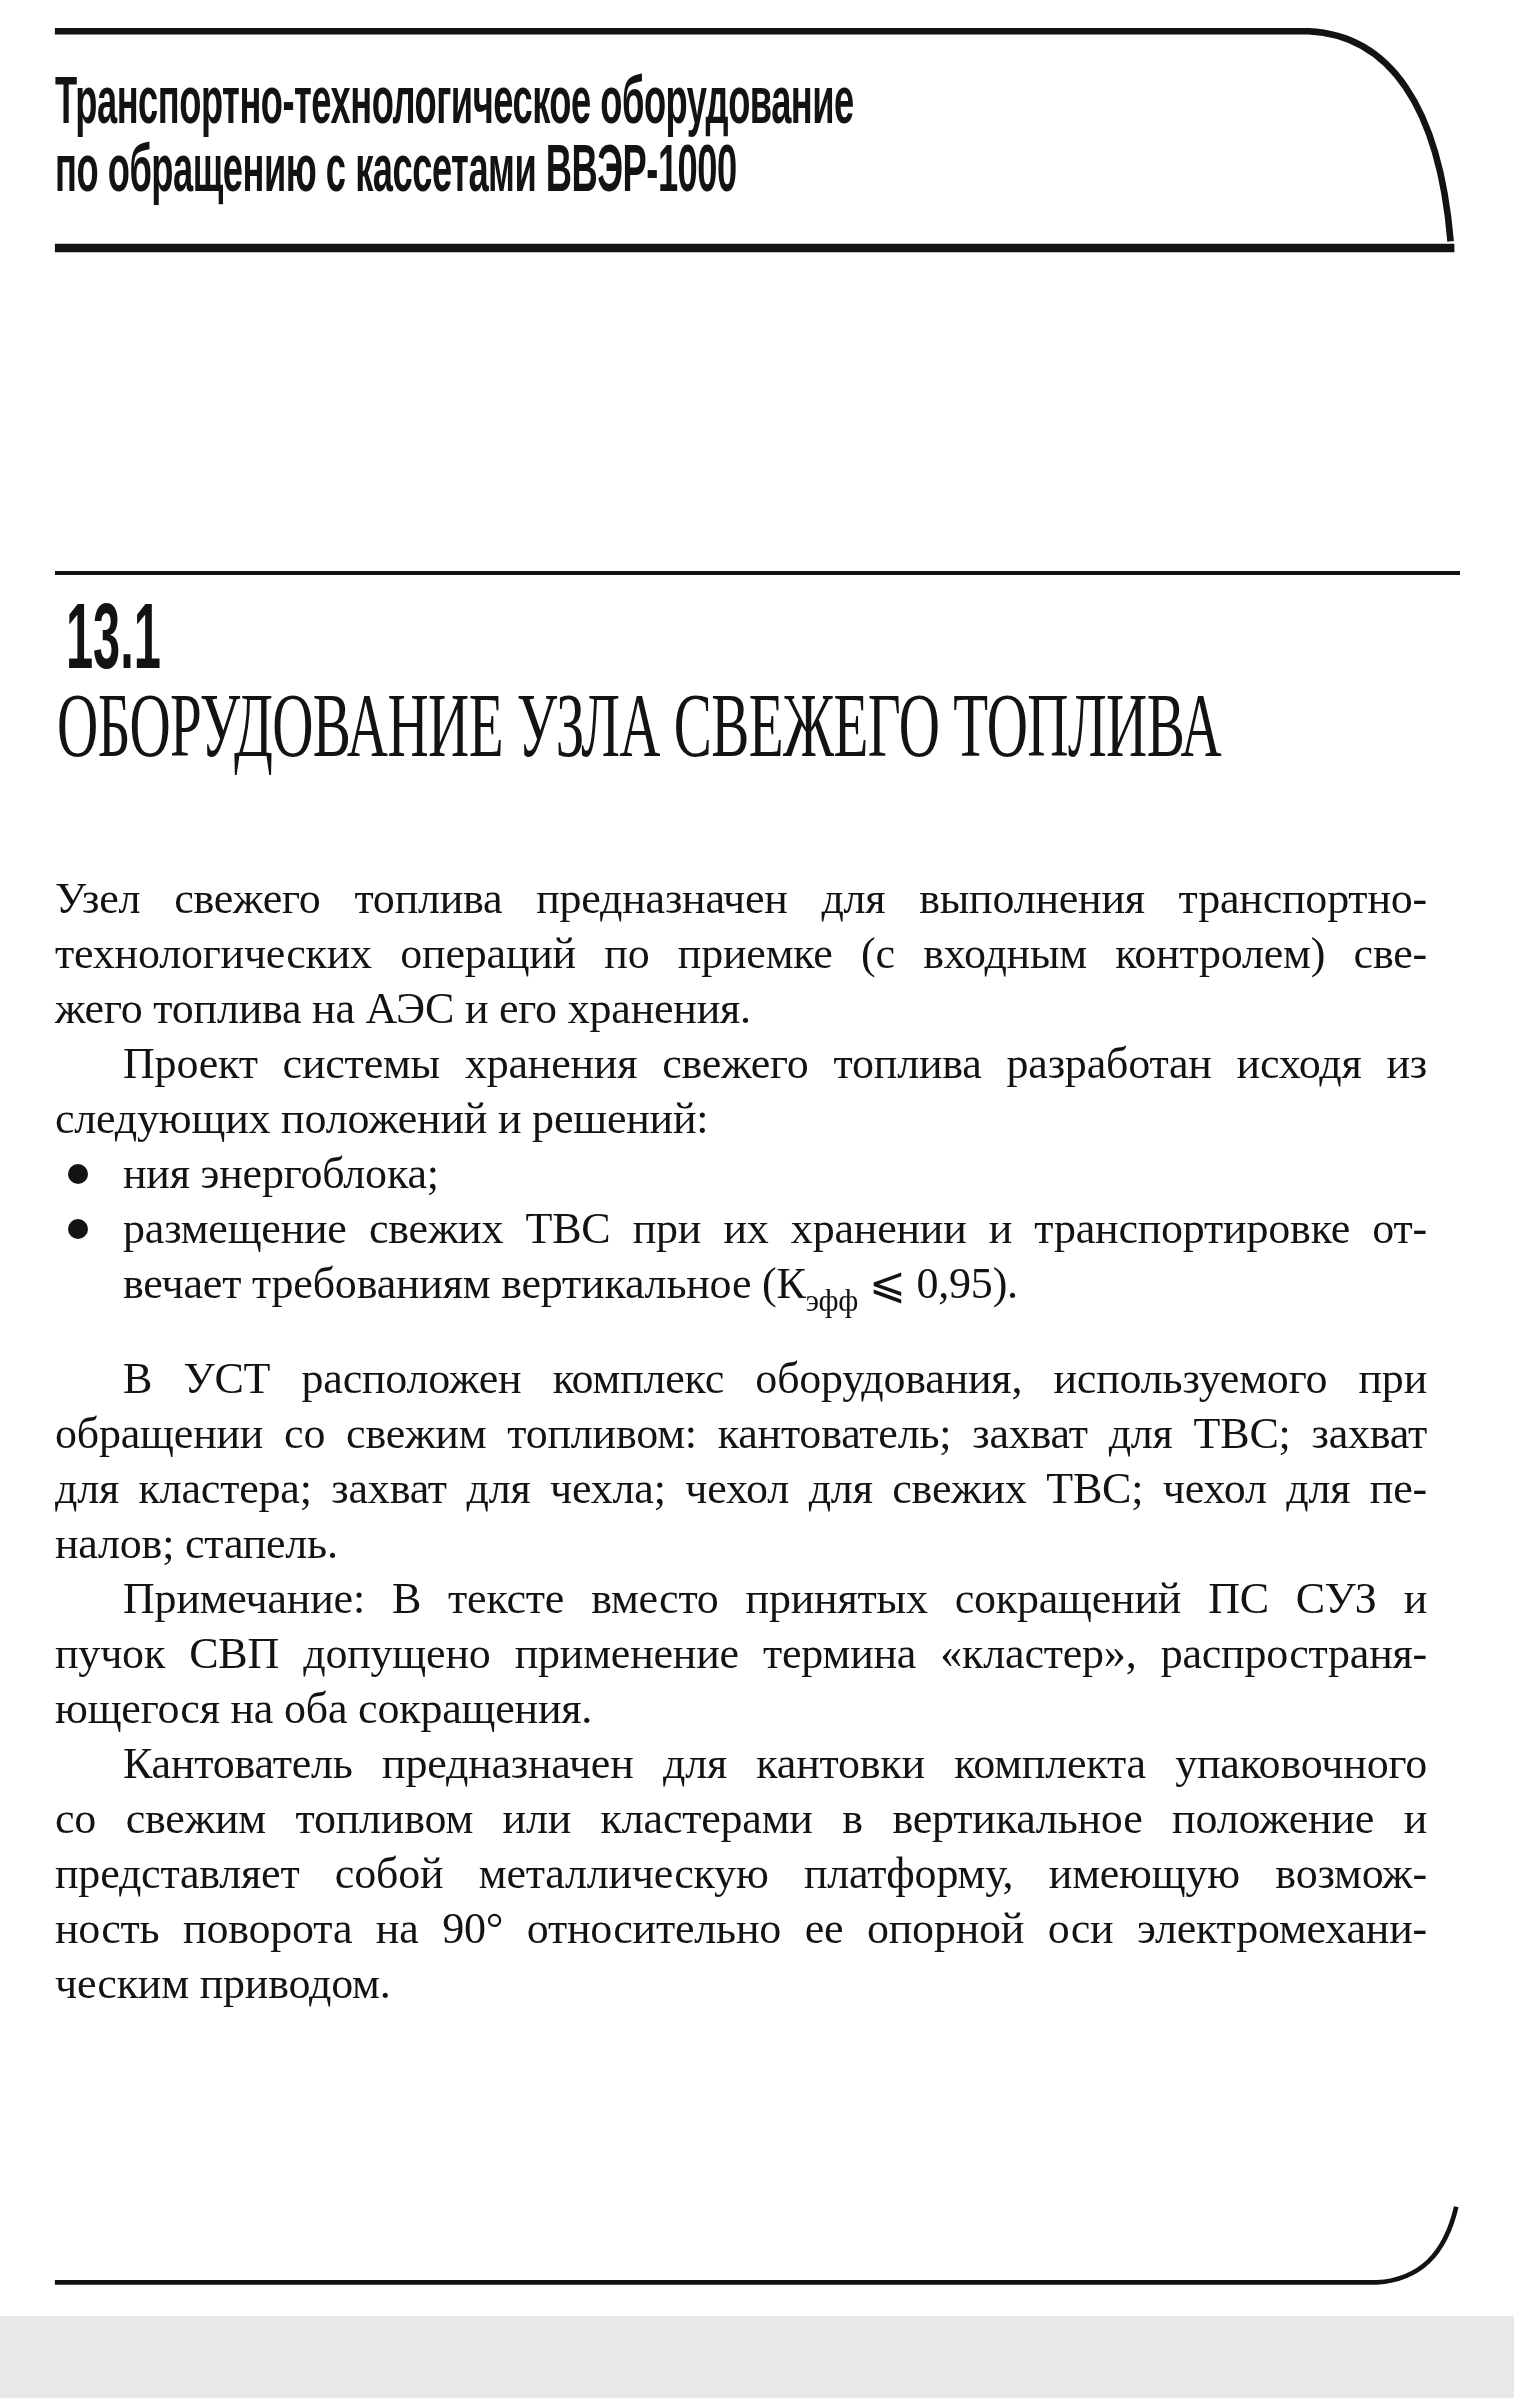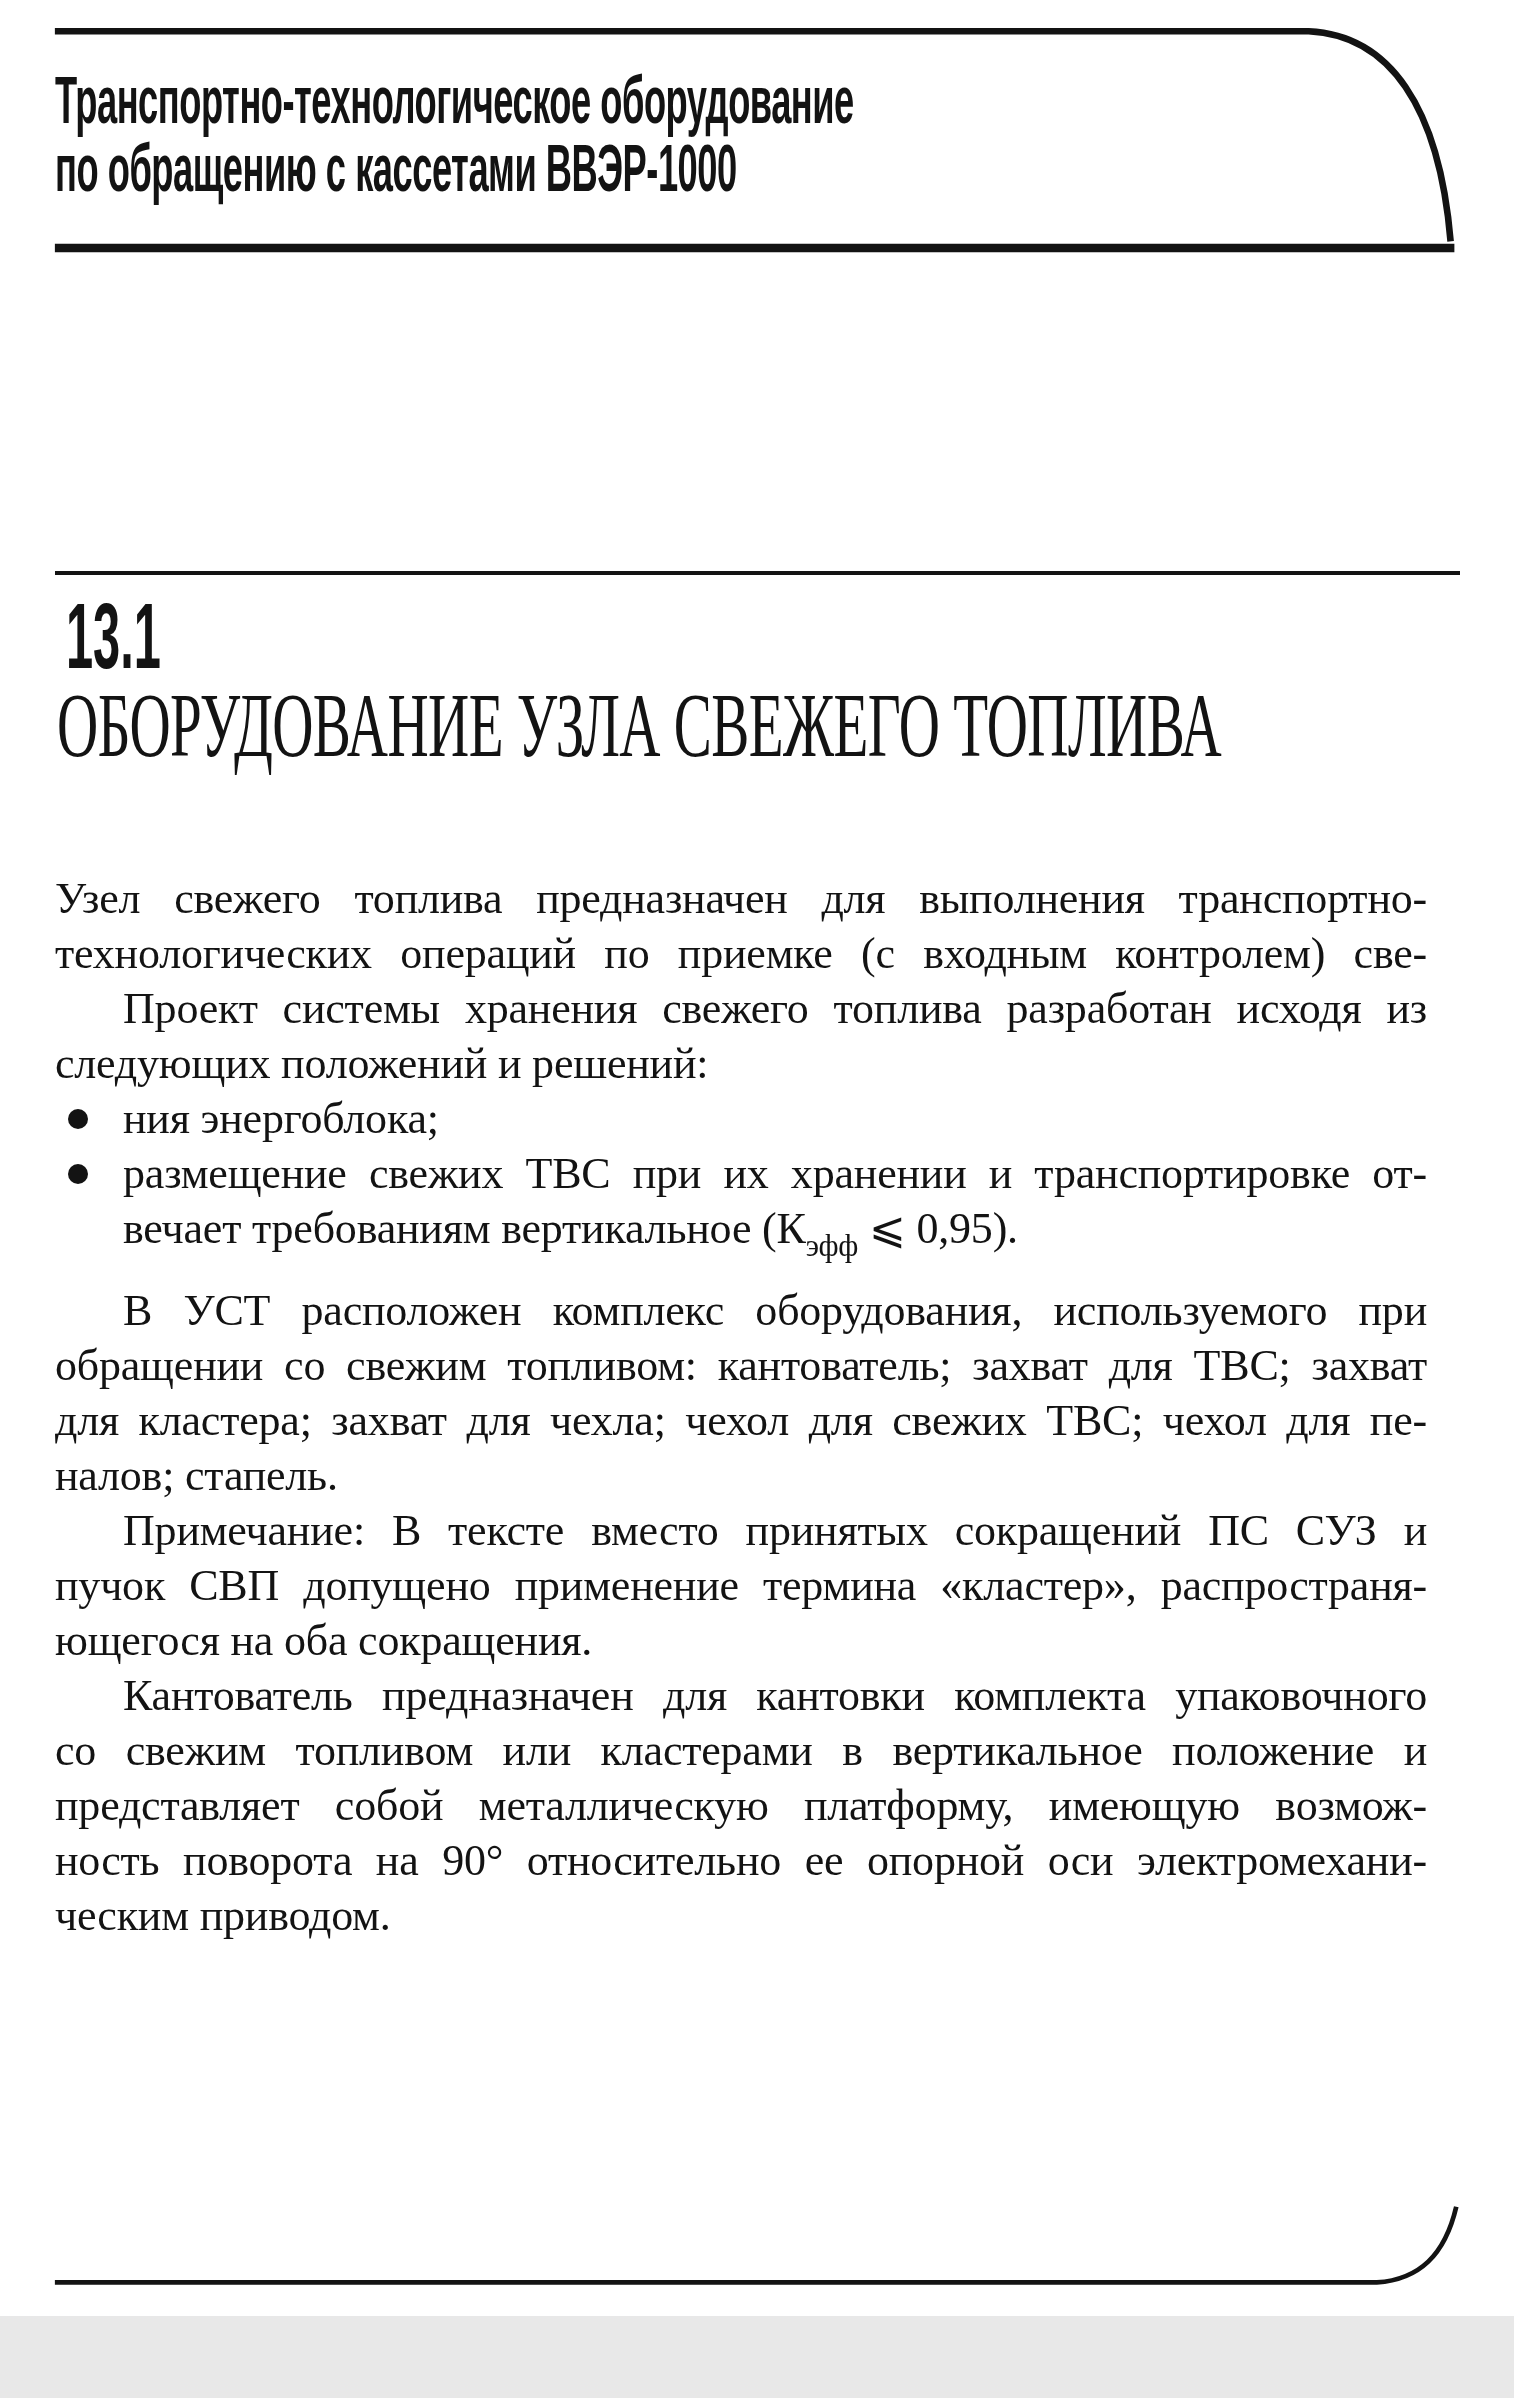--- a/index.html
+++ b/index.html
@@ -41,21 +41,21 @@
   .body-col {
     position:absolute; left:55px; top:871px; width:1372px;
     font-size:44px; line-height:55px; letter-spacing:-0.2px;
   }
   .tl {
     text-align:justify; text-align-last:justify;
     white-space:nowrap; text-justify:inter-word;
   }
   .tl.last { text-align-last:left; }
   .para.indent > .tl:first-child { text-indent:68px; }
-  .para.gap { margin-top:27px; }
+  .para.gap { margin-top:40px; }
 
   .bullet { position:relative; padding-left:68px; }
   .dot {
     position:absolute; left:13.2px; top:18px; width:20px; height:20px;
     border-radius:50%; background:#131313;
   }
   .sub {
     font-size:31px; position:relative; top:13.2px; line-height:0;
   }
 
@@ -83,20 +83,21 @@
 
   <div class="section-rule"></div>
   <div class="section-number">13.1</div>
   <div class="section-title">ОБОРУДОВАНИЕ УЗЛА СВЕЖЕГО ТОПЛИВА</div>
 
   <div class="body-col">
 
     <div class="para noindent">
         <div class="tl">Узел свежего топлива предназначен для выполнения транспортно-</div>
         <div class="tl">технологических операций по приемке (с входным контролем) све-</div>
+        <div class="tl last">жего топлива на АЭС и его хранения.</div>
       </div>
 
     <div class="para indent">
         <div class="tl">Проект системы хранения свежего топлива разработан исходя из</div>
         <div class="tl last">следующих положений и решений:</div>
       </div>
 
     <div class="bullets">
 
       <div class="bullet">

